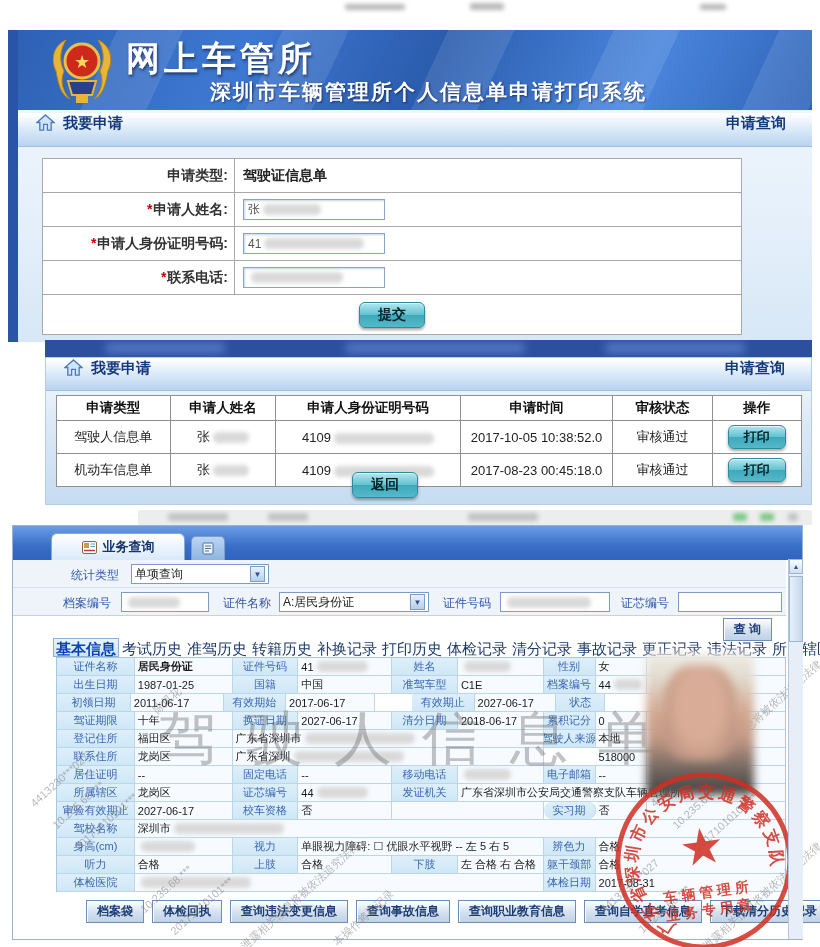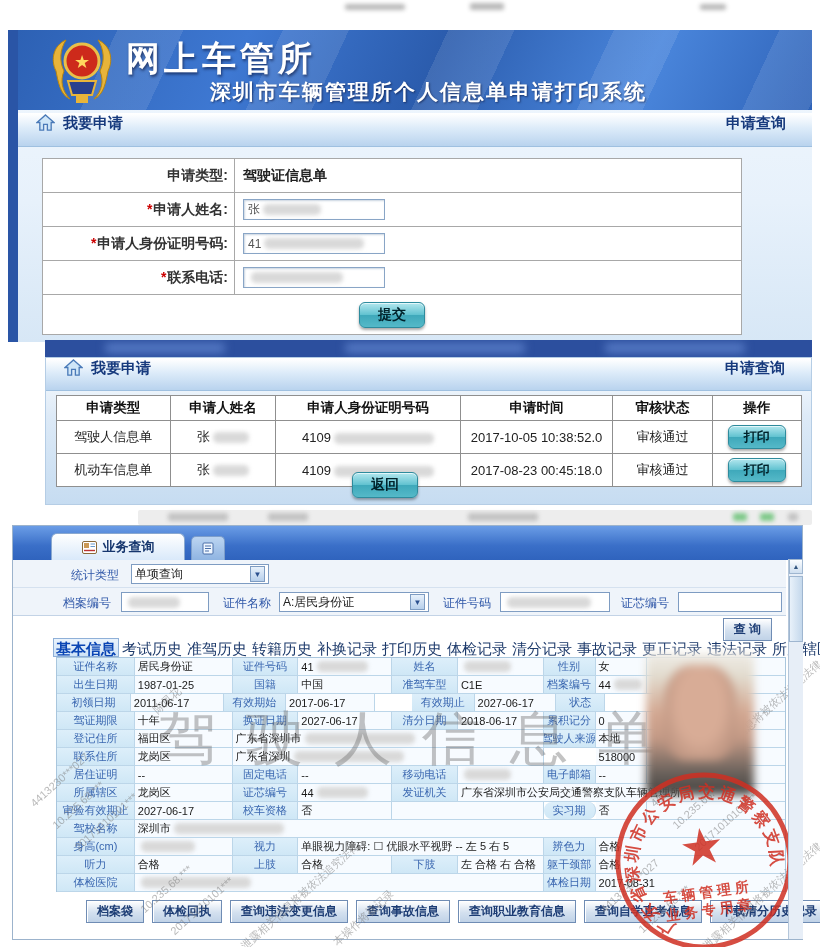--- a/index.html
+++ b/index.html
@@ -281,21 +281,21 @@
       <span class="t">更正记录</span>
       <span class="t">违法记录</span>
       <span class="t">所属辖区</span>
       <span class="t">锁定记录</span>
       <span class="t">年审记录</span>
       <span class="t">实习记录</span>
     </div>
   <div id="s3-grid">
       <div class="grow">
         <div class="gl" style="width: 78px;">证件名称</div>
-        <div class="gv" style="width: 98px;">居民身份证</div>
+        <div class="gv" style="width: 98px; font-weight: bold;">居民身份证</div>
         <div class="gl" style="width: 66px;">证件号码</div>
         <div class="gv" style="width: 94px;">
           <span>41</span>
           <span class="redact" style="width: 51.7px;"></span>
         </div>
         <div class="gl" style="width: 66px;">姓名</div>
         <div class="gv" style="width: 86px;">
           <span class="redact" style="width: 47.3px;"></span>
         </div>
         <div class="gl" style="width: 52px;">性别</div>

